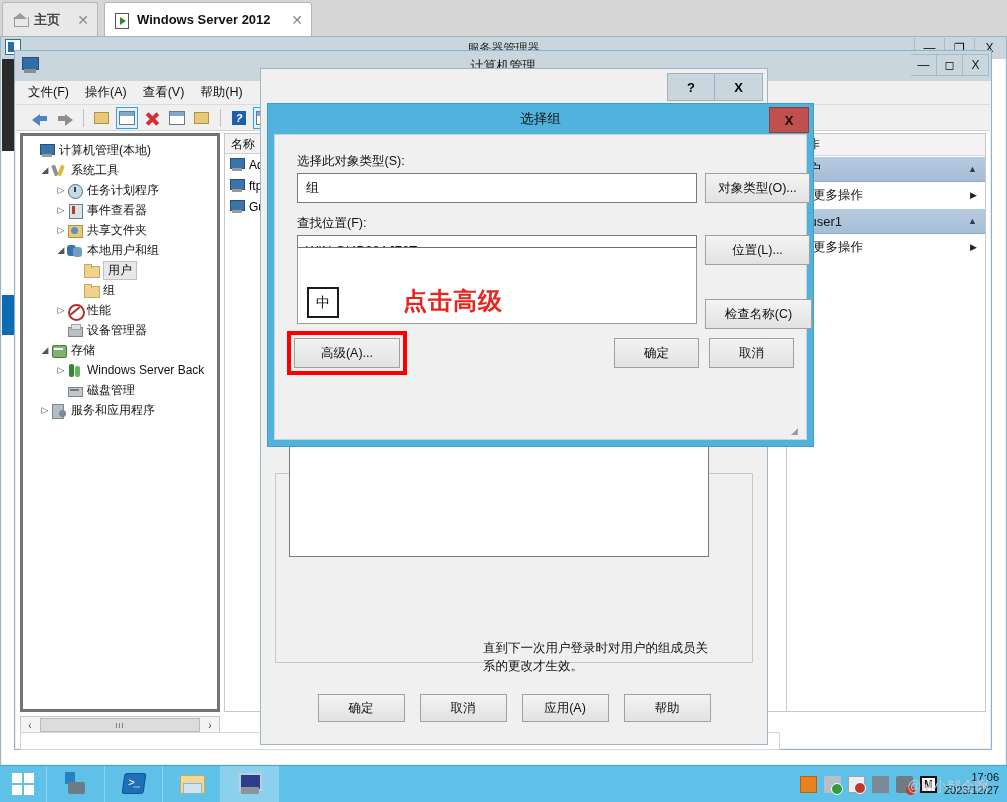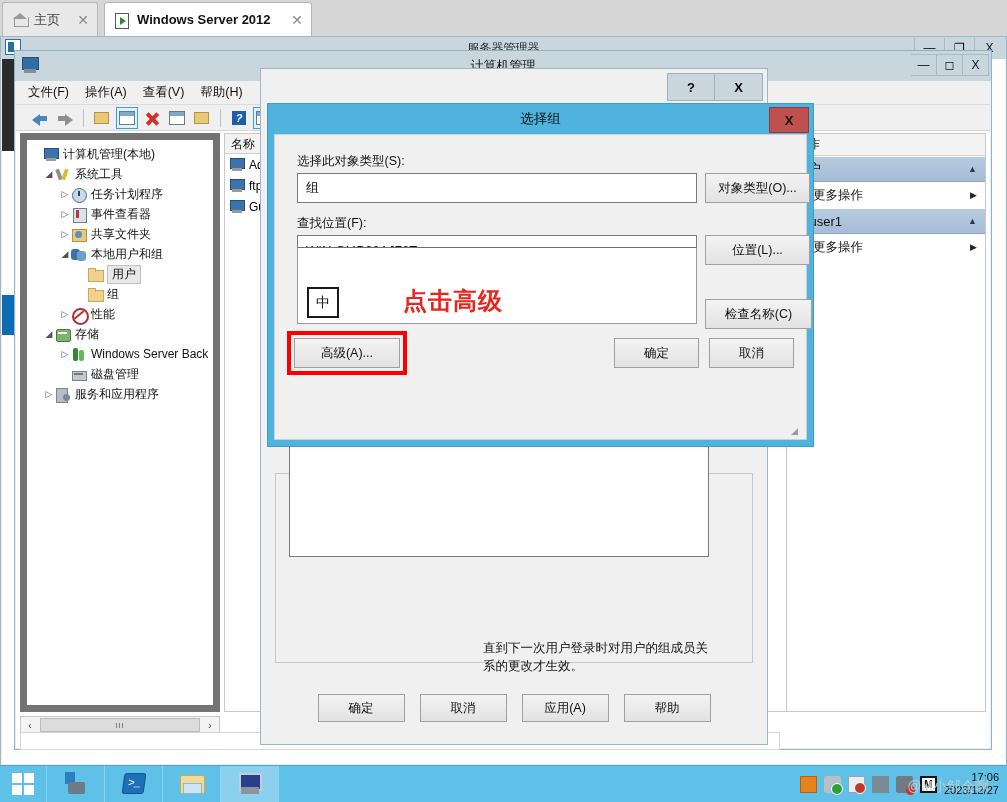--- a/index.html
+++ b/index.html
@@ -18,21 +18,21 @@
     position:absolute; left:0; top:0; width:1007px; height:36px;
     background:#d6d6d6; border-bottom:0;
   }
   .tab {
     position:absolute; top:2px; height:34px;
     display:flex; align-items:center; gap:6px;
     padding:0 8px 0 10px;
     border:1px solid #b7b7b7; border-bottom:none;
     border-radius:3px 3px 0 0;
   }
-  .tab.inactive { left:2px; width:96px; background:#e8e8e8; color:#444; }
+  .tab.inactive { left:2px; width:96px; background:#e8e8e8; color:#444;font-weight:bold; }
   .tab.active   { left:104px; width:208px; background:#ffffff; color:#111; font-weight:bold; }
   .tab .tlabel { font-size:13px; white-space:nowrap; overflow:hidden; }
   .tab .tclose { margin-left:auto; color:#8a8a8a; font-size:14px; line-height:1; }
   .home-ico { width:15px; height:13px; position:relative; flex:0 0 auto; }
   .home-ico:before{
     content:""; position:absolute; left:1px; top:4px; width:13px; height:9px;
     border:1.6px solid #9a9a9a; border-top:none;
   }
   .home-ico:after{
     content:""; position:absolute; left:0px; top:0px;
@@ -97,21 +97,21 @@
   .ic-folder{position:absolute;left:2px;top:4px;width:15px;height:12px;background:#e8c97a;border:1px solid #b3933f;}
   .ic-win{position:absolute;left:2px;top:3px;width:16px;height:14px;background:#ffffff;border:1px solid #6b7b86;}
   .ic-win:after{content:"";position:absolute;left:0;top:0;width:100%;height:4px;background:#7fa8cc;}
   .ic-x:before,.ic-x:after{content:"";position:absolute;left:3px;top:9px;width:15px;height:4px;background:#d42f2f;}
   .ic-x:before{transform:rotate(45deg);} .ic-x:after{transform:rotate(-45deg);}
   .ic-help{position:absolute;left:3px;top:3px;width:14px;height:14px;background:#1e5fa8;color:#fff;font-size:11px;font-weight:bold;text-align:center;line-height:14px;}
 
   .cmgmt-body{position:absolute;left:1px;top:80px;right:1px;bottom:1px;background:#ffffff;}
 
   
-  .treepane{position:absolute;left:4px;top:2px;width:200px;bottom:36px;background:#ffffff;border:7px solid #737373;overflow:hidden;}
+  .treepane{position:absolute;left:4px;top:2px;width:200px;bottom:36px;background:#ffffff;border:3px solid #737373;overflow:hidden;}
   .tnode{display:flex;align-items:center;height:20px;font-size:12px;color:#111;white-space:nowrap;}
   .tnode .exp{width:12px;text-align:center;color:#555;font-size:9px;flex:0 0 auto;}
   .tnode .nico{width:16px;height:15px;margin-right:4px;position:relative;flex:0 0 auto;}
   .tnode.selected > .lbl{background:#e8e8e8;border:1px solid #c2c2c2;padding:0 4px;}
   .nico-pc:before{content:"";position:absolute;left:1px;top:1px;width:13px;height:9px;background:#3b74ab;border:1px solid #2a4f73;}
   .nico-pc:after{content:"";position:absolute;left:3px;top:11px;width:10px;height:3px;background:#9a9a9a;}
   .nico-tools:before{content:"";position:absolute;left:2px;top:2px;width:4px;height:11px;background:#8e8e8e;transform:rotate(-20deg);}
   .nico-tools:after{content:"";position:absolute;left:8px;top:2px;width:4px;height:11px;background:#e0b83a;transform:rotate(20deg);}
   .nico-clock{position:relative;}
   .nico-clock:before{content:"";position:absolute;left:1px;top:1px;width:13px;height:13px;border-radius:50%;background:#c9d9e6;border:1px solid #4a6f8c;}
@@ -351,20 +351,24 @@
           </div>
           <div class="tnode" style="padding-left:58px">
             <span class="nico nico-fold"></span>
             <span class="lbl">组</span>
           </div>
           <div class="tnode" style="padding-left:30px">
             <span class="exp">▷</span>
             <span class="nico nico-perf"></span>
             <span class="lbl">性能</span>
           </div>
+          <div class="tnode" style="padding-left:42px">
+            <span class="nico nico-dev"></span>
+            <span class="lbl">设备管理器</span>
+          </div>
           <div class="tnode" style="padding-left:14px">
             <span class="exp">◢</span>
             <span class="nico nico-store"></span>
             <span class="lbl">存储</span>
           </div>
           <div class="tnode" style="padding-left:30px">
             <span class="exp">▷</span>
             <span class="nico nico-backup"></span>
             <span class="lbl">Windows Server Back</span>
           </div>

